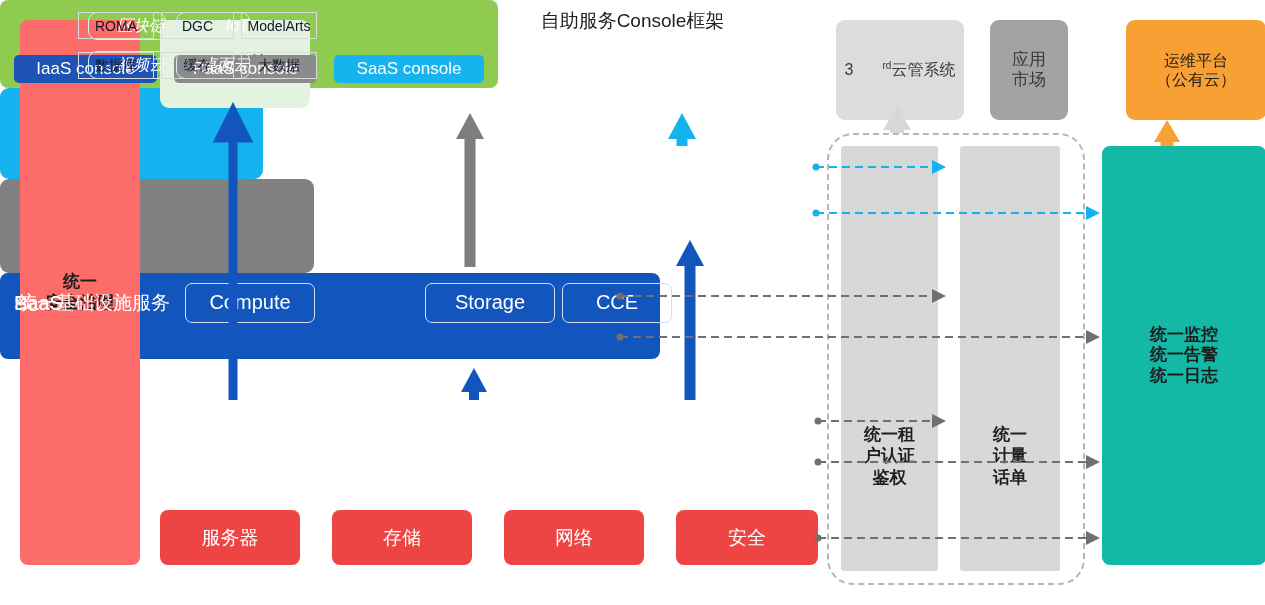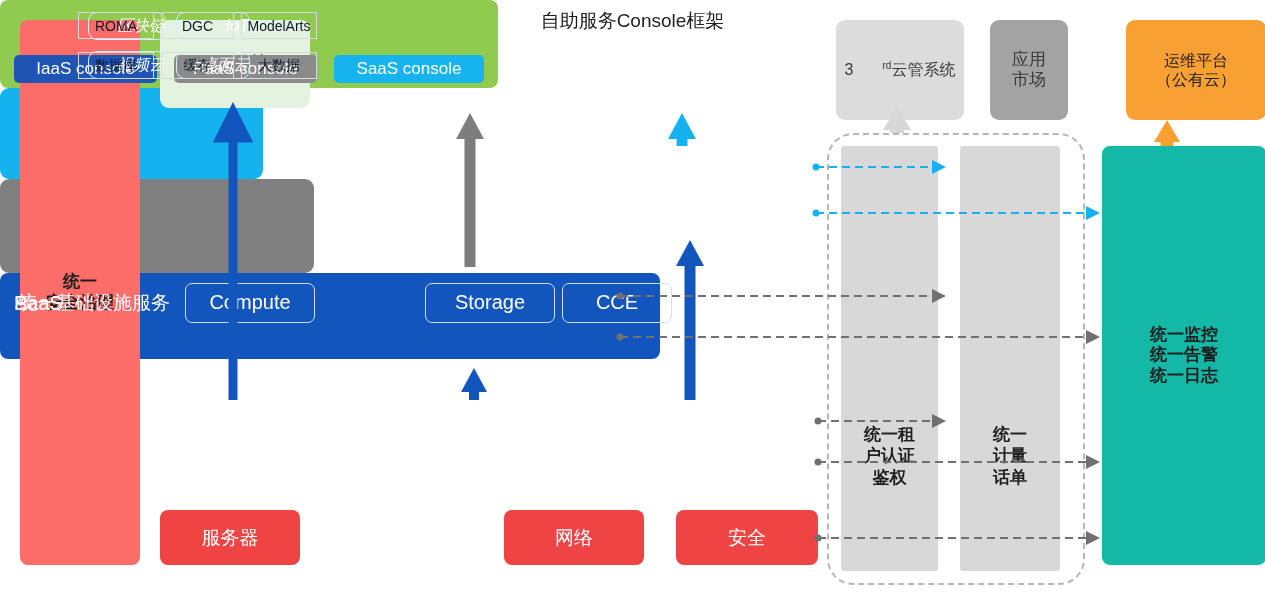--- a/index.html
+++ b/index.html
@@ -225,20 +225,23 @@
         <span>Storage</span>
       </div>
     <div class="infra-chip" id="ic-3">
         <span>CCE</span>
       </div>
   </div>
 
   <div class="res-box" id="rb-0">
       <span>服务器</span>
     </div>
+  <div class="res-box" id="rb-1">
+      <span>存储</span>
+    </div>
   <div class="res-box" id="rb-2">
       <span>网络</span>
     </div>
   <div class="res-box" id="rb-3">
       <span>安全</span>
     </div>
 
   <svg id="wires" viewBox="0 0 1265 605">
     <defs>
       <marker id="ah-gray" markerWidth="7" markerHeight="7" refX="6" refY="3.5" orient="auto">

